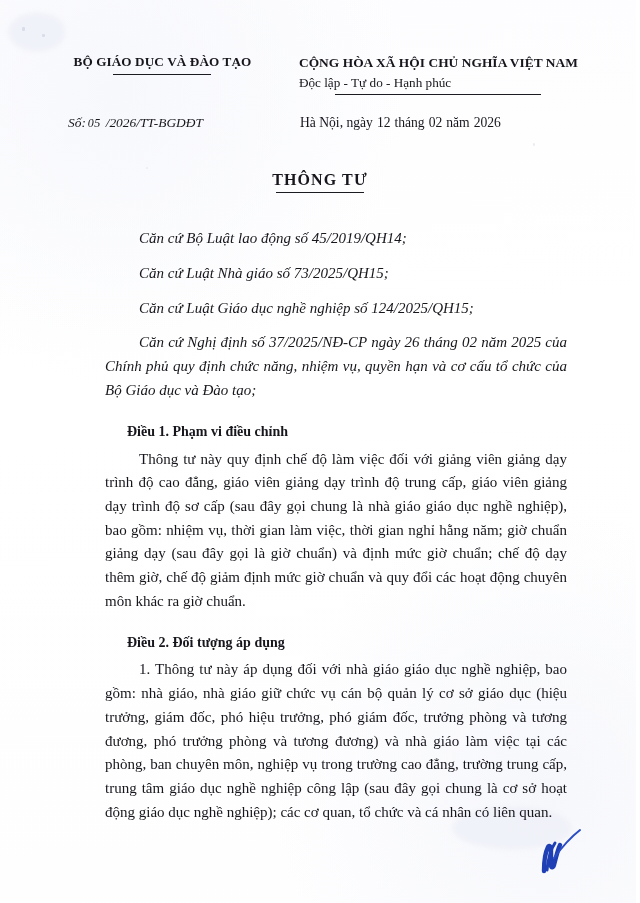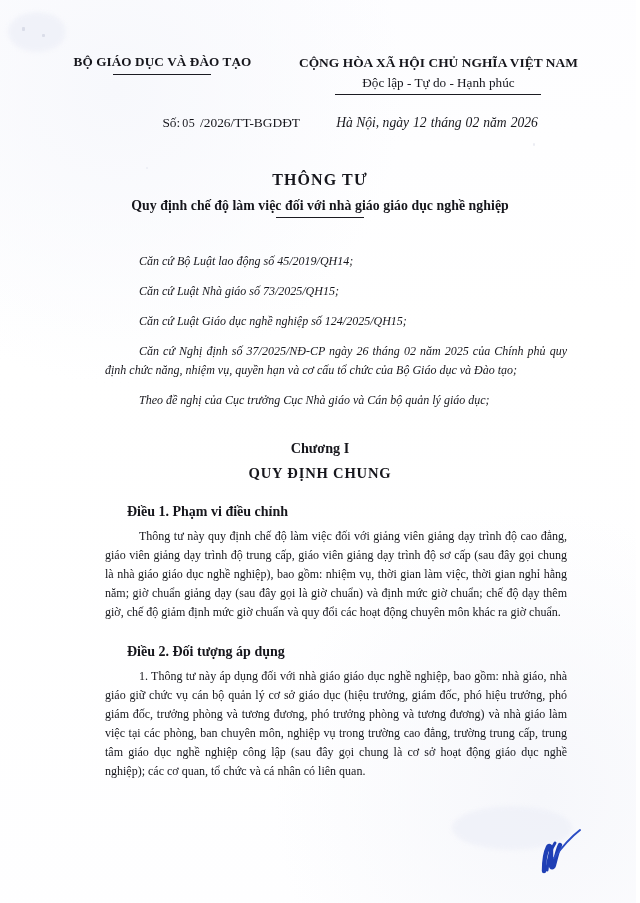--- a/index.html
+++ b/index.html
@@ -49,21 +49,21 @@
   }
 
   
   .doc-header {
     display: flex;
     align-items: flex-start;
     padding: 54px 62px 0 68px;
     box-sizing: border-box;
   }
   .hdr-left  { width: 232px; text-align: center; }
-  .hdr-right { flex: 1; text-align: center; margin-left: 42px; }
+  .hdr-right { flex: 1; text-align: left; margin-left: 42px; }
 
   .org-name {
     font-size: 13.2px;
     font-weight: bold;
     letter-spacing: .1px;
     line-height: 1.28;
     white-space: nowrap;
   }
   .nation-name {
     font-size: 13.4px;
@@ -88,33 +88,33 @@
   .rule-motto  { width: 206px; }
 
   .hdr-second {
     display: flex;
     align-items: baseline;
     padding: 20px 62px 0 68px;
     box-sizing: border-box;
   }
   .doc-number {
     width: 232px;
-    text-align: right;
+    text-align: left;
     font-size: 13.4px;
     white-space: nowrap;
+    font-style: italic;
   }
   .doc-number .num-stamp {
     font-size: 12px;
     letter-spacing: .4px;
     padding: 0 5px 0 2px;
   }
   .doc-place-date {
     flex: 1;
-    text-align: center;
-    font-style: italic;
+    text-align: left;
     font-size: 13.6px;
     white-space: nowrap;
   }
   .doc-place-date .dd { padding: 0 4px; }
 
   
   .title-block {
     text-align: center;
     margin-top: 40px;
   }
@@ -135,21 +135,21 @@
     margin-top: 3px;
   }
 
   
   .body-block {
     padding: 0 73px 0 105px;
     box-sizing: border-box;
   }
   p {
     margin: 0;
-    font-size: 12px;
+    font-size: 15px;
     line-height: 1.58;
     text-align: justify;
     text-justify: inter-word;
   }
   p.basis {
     font-style: italic;
     text-indent: 34px;
     margin-top: 11px;
   }
   p.basis.first { margin-top: 34px; }
@@ -219,36 +219,30 @@
       <div class="doc-number">
         <span>Số:</span><span class="num-stamp">05</span><span>/2026/TT-BGDĐT</span>
       </div>
       <div class="doc-place-date">
         <span>Hà Nội, ngày</span><span class="dd">12</span><span>tháng</span><span class="dd">02</span><span>năm</span><span class="dd">2026</span>
       </div>
     </div>
 
     <div class="title-block">
       <div class="doc-type">THÔNG TƯ</div>
-      <div class="doc-subtitle">Quy định chế độ làm việc đối với nhà giáo giáo dục nghề nghiệp</div>
       <div class="rule rule-subtitle"></div>
     </div>
 
     <div class="body-block">
       <p class="basis first">Căn cứ Bộ Luật lao động  số 45/2019/QH14;</p>
       <p class="basis">Căn cứ Luật Nhà giáo số 73/2025/QH15;</p>
       <p class="basis">Căn cứ Luật Giáo dục nghề nghiệp số 124/2025/QH15;</p>
       <p class="basis">Căn cứ Nghị định số 37/2025/NĐ-CP ngày 26 tháng 02 năm 2025 của Chính phủ quy định chức năng, nhiệm vụ, quyền hạn và cơ cấu tổ chức của Bộ Giáo dục và Đào tạo;</p>
-      <p class="basis">Theo đề nghị của Cục trưởng Cục Nhà giáo và Cán bộ quản lý giáo dục;</p>
-    </div>
-
-    <div class="chapter-block">
-      <div class="chapter-no">Chương I</div>
-      <div class="chapter-name">QUY ĐỊNH CHUNG</div>
-    </div>
+    </div>
+
 
     <div class="body-block">
       <p class="article-title">Điều 1. Phạm vi điều chỉnh</p>
       <p class="body-par">Thông tư này quy định chế độ làm việc đối với giảng viên giảng dạy trình độ cao đẳng, giáo viên giảng dạy trình độ trung cấp, giáo viên giảng dạy trình độ sơ cấp (sau đây gọi chung là nhà giáo giáo dục nghề nghiệp), bao gồm: nhiệm vụ, thời gian làm việc, thời gian nghỉ hằng năm; giờ chuẩn giảng dạy (sau đây gọi là giờ chuẩn) và định mức giờ chuẩn; chế độ dạy thêm giờ, chế độ giảm định mức giờ chuẩn và quy đổi các hoạt động chuyên môn khác ra giờ chuẩn.</p>
 
       <p class="article-title">Điều 2. Đối tượng áp dụng</p>
       <p class="body-par">1. Thông tư này áp dụng đối với nhà giáo giáo dục nghề nghiệp, bao gồm: nhà giáo, nhà giáo giữ chức vụ cán bộ quản lý cơ sở giáo dục (hiệu trưởng, giám đốc, phó hiệu trưởng, phó giám đốc, trưởng phòng và tương đương, phó trưởng phòng và tương đương) và nhà giáo làm việc tại các phòng, ban chuyên môn, nghiệp vụ trong trường cao đẳng, trường trung cấp, trung tâm giáo dục nghề nghiệp công lập (sau đây gọi chung là cơ sở hoạt động giáo dục nghề nghiệp); các cơ quan, tổ chức và cá nhân có liên quan.</p>
     </div>
 
   </div>

